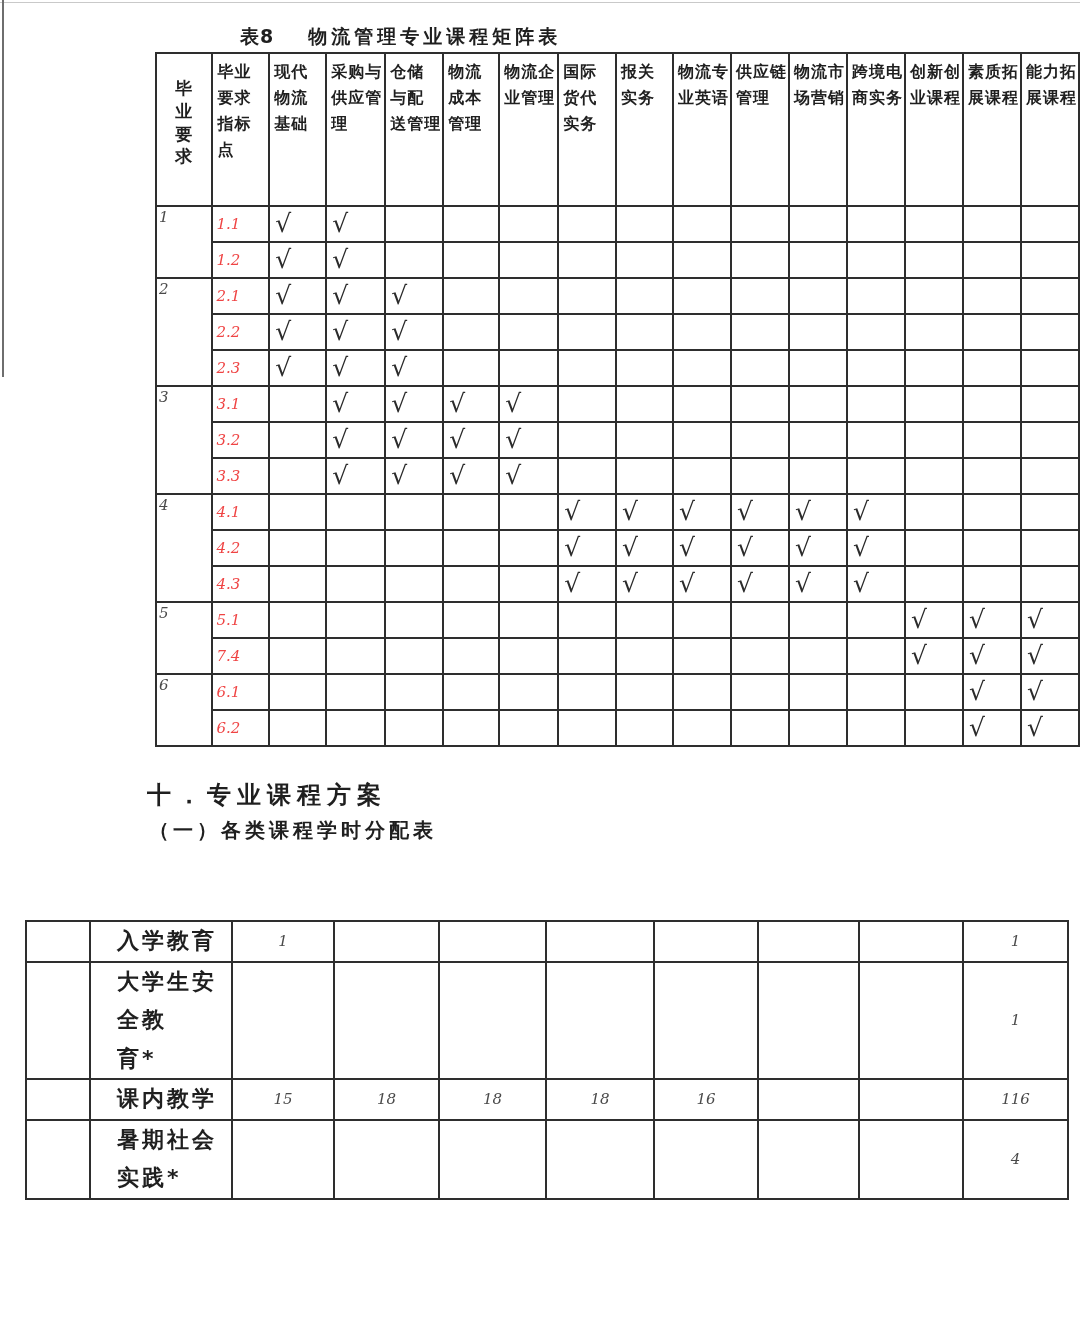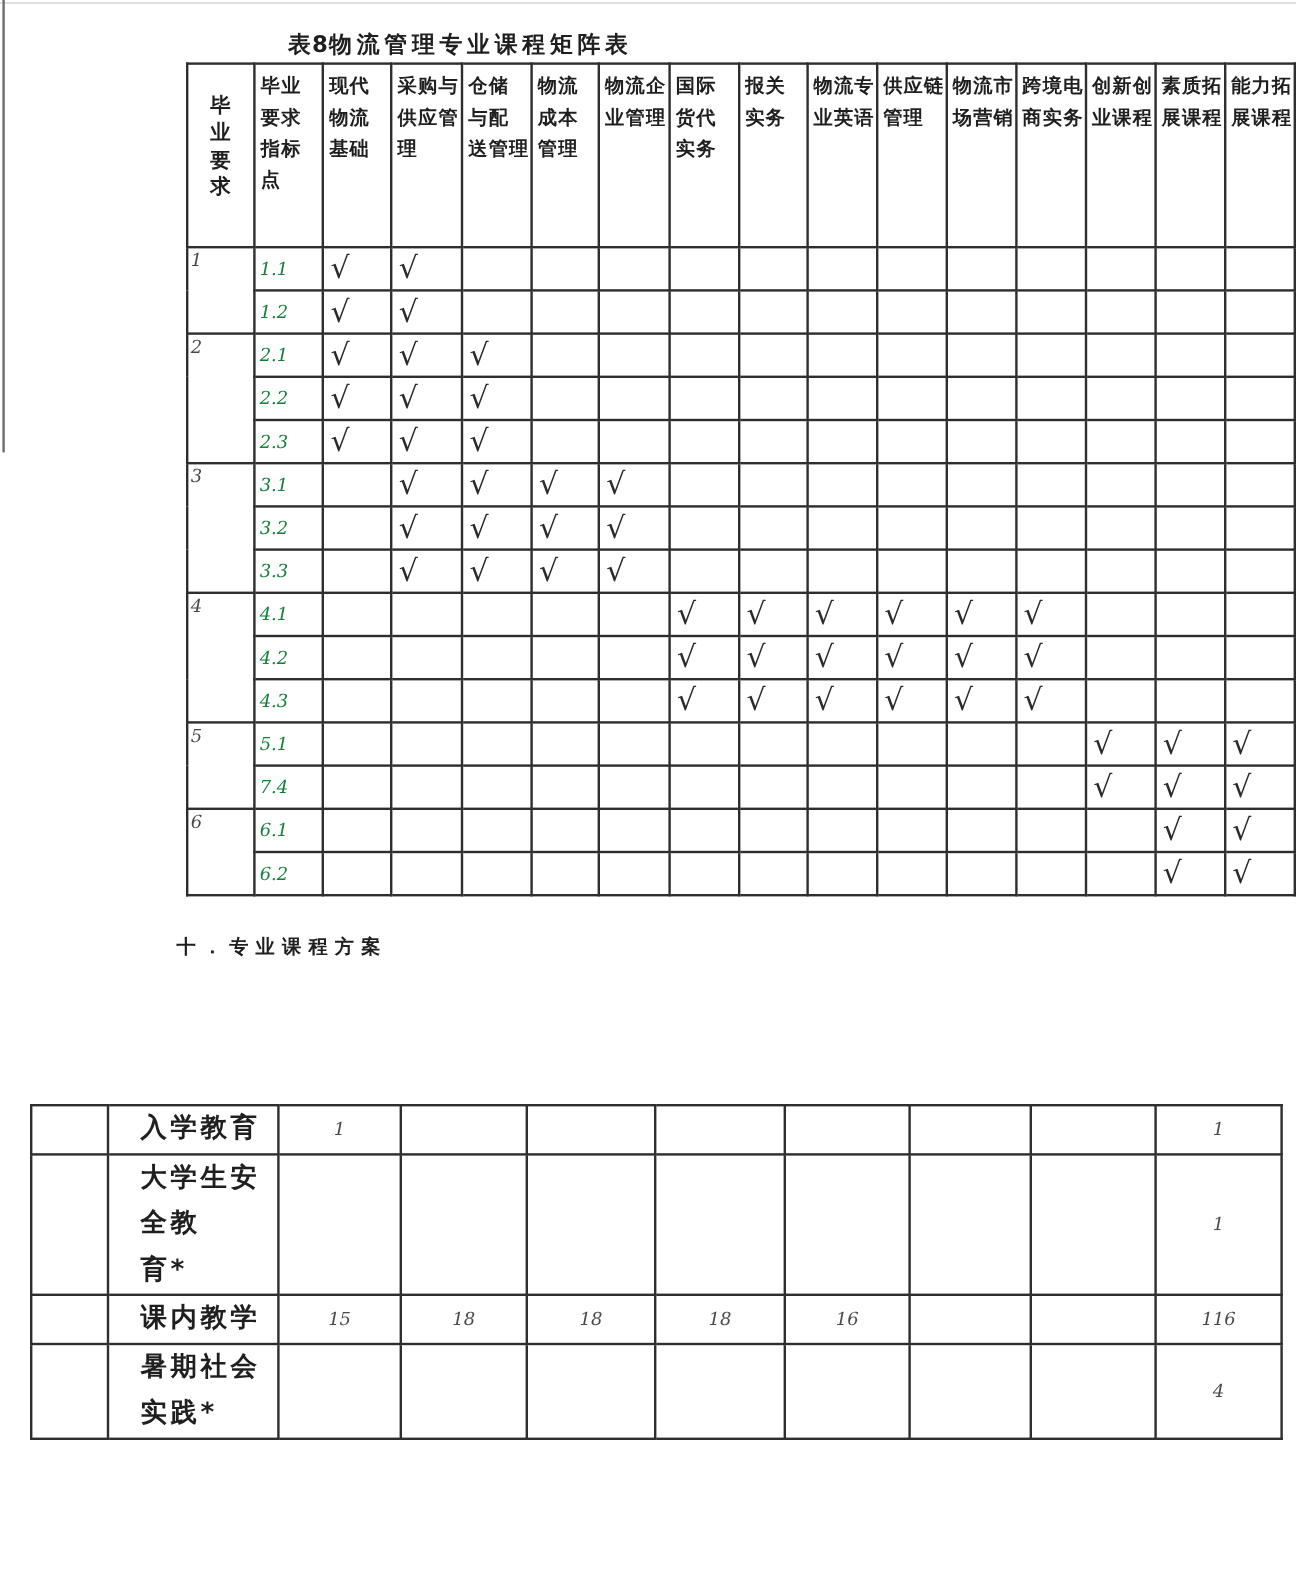--- a/index.html
+++ b/index.html
@@ -19,25 +19,25 @@
   .page-left-edge {
     position:absolute; left:2px; top:0; width:2px; height:377px;
     background:#6e6e6e;
   }
 
   
   .t8-caption {
     position:absolute; left:240px; top:24px;
     font-size:19px; font-weight:700; letter-spacing:1px;
   }
-  .t8-caption .ttl { letter-spacing:4px; }
+  .t8-caption .ttl { margin-left:34px; letter-spacing:4px; }
 
   .section-heading {
     position:absolute; left:147px; top:779px;
-    font-size:16px; font-weight:700; letter-spacing:6px;
+    font-size:24px; font-weight:700; letter-spacing:6px;
   }
   .section-subheading {
     position:absolute; left:149px; top:817px;
     font-size:20px; font-weight:700; letter-spacing:4px;
   }
 
   .t9-caption { position:absolute; left:0; top:890px; width:1080px; height:24px;
     font-size:17px; font-weight:700; }
   .t9-caption .lbl  { position:absolute; left:333px; }
   .t9-caption .ttl  { position:absolute; left:405px; letter-spacing:1px; }
@@ -61,21 +61,21 @@
   #table8 td { height:36px; }
   td.grp {
     vertical-align:top; text-align:left;
     font-family:"DejaVu Serif","Liberation Serif",serif;
     font-style:italic; font-size:15px; color:#4a4a4a;
     padding:1px 0 0 2px;
   }
   td.ind {
     text-align:left; padding-left:3px;
     font-family:"DejaVu Serif","Liberation Serif",serif;
-    font-style:italic; font-size:15px; color:#15803d;
+    font-style:italic; font-size:15px; color:#ef4444;
   }
   td.chk {
     text-align:left; padding-left:5px;
     font-size:25px; font-style:italic; color:#2b2b2b; line-height:30px;
   }
 
   #table9 { position:absolute; left:25px; top:920px; }
   #table9 .hdr th { height:78px; font-size:18px; font-weight:600; text-align:center; }
   #table9 th.cno { white-space:pre-line; line-height:1.55; letter-spacing:2px; }
   #table9 th.corner { position:relative; }
@@ -425,20 +425,21 @@
           <td class="chk"></td>
           <td class="chk"></td>
           <td class="chk"></td>
           <td class="chk">√</td>
           <td class="chk">√</td>
         </tr>
       </tbody>
   </table>
 
   <div class="section-heading">十．专业课程方案</div>
+  <div class="section-subheading">（一）各类课程学时分配表</div>
 
 
   <table id="table9">
     <colgroup>
         <col style="width: 64px;">
         <col style="width: 142px;">
         <col style="width: 102px;">
         <col style="width: 105px;">
         <col style="width: 107px;">
         <col style="width: 108px;">

